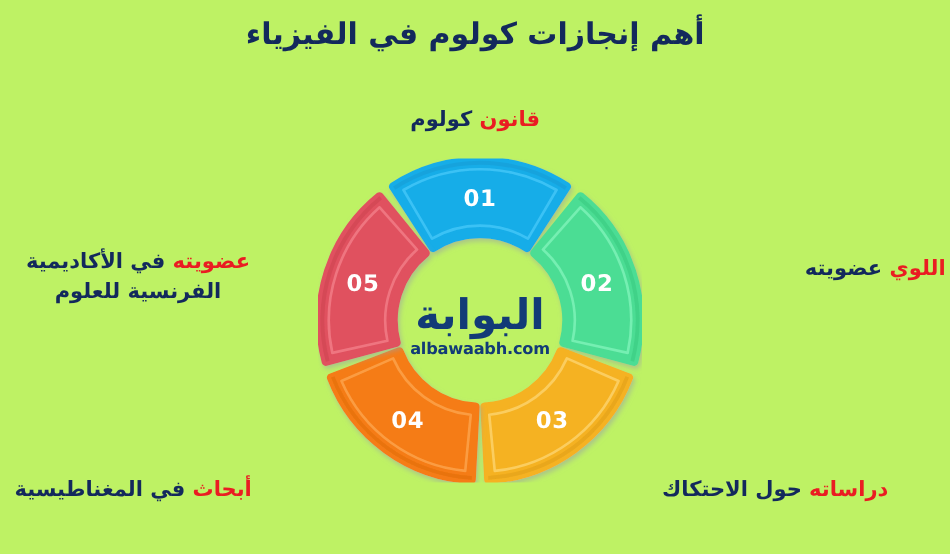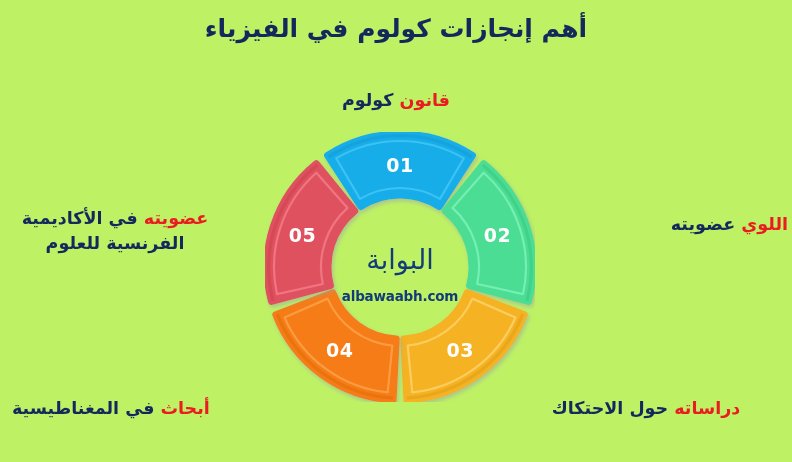--- a/index.html
+++ b/index.html
@@ -52,32 +52,32 @@
   
   .logo {
     position: absolute;
     left: 330px;
     top: 246px;
     width: 140px;
     text-align: center;
     direction: rtl;
   }
   .logo-word {
-    font-size: 27px;
-    font-weight: normal;
+    font-size: 35px;
+    font-weight: bold;
     color: #123b77;
     line-height: 1.02;
     letter-spacing: -1px;
   }
   .logo-sub {
     font-size: 13.5px;
     font-weight: bold;
     color: #123b77;
     letter-spacing: -0.2px;
-    margin-top: 14px;
+    margin-top: 1px;
     direction: ltr;
   }
 
   
   .lab {
     position: absolute;
     direction: rtl;
     font-size: 17.5px;
     font-weight: bold;
     line-height: 1.45;

